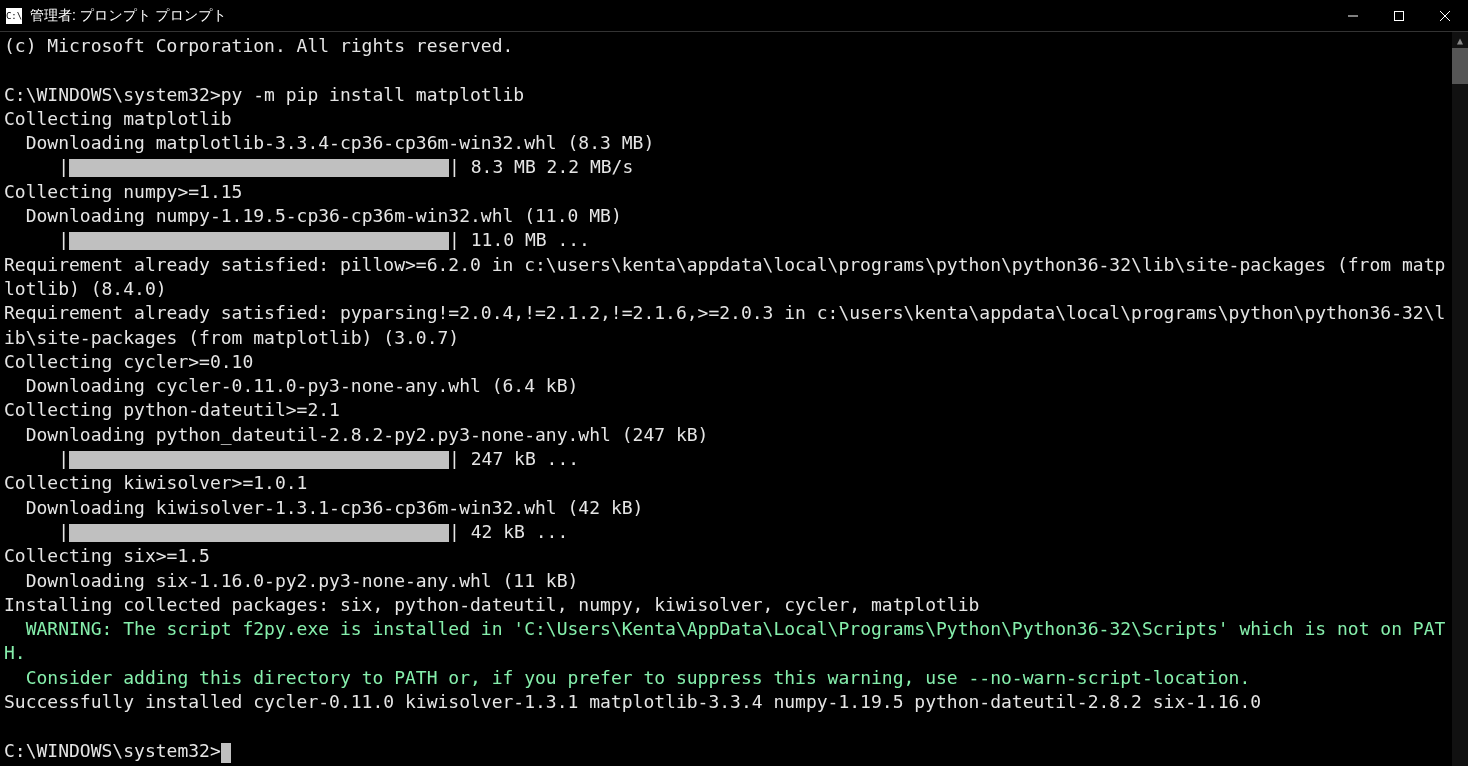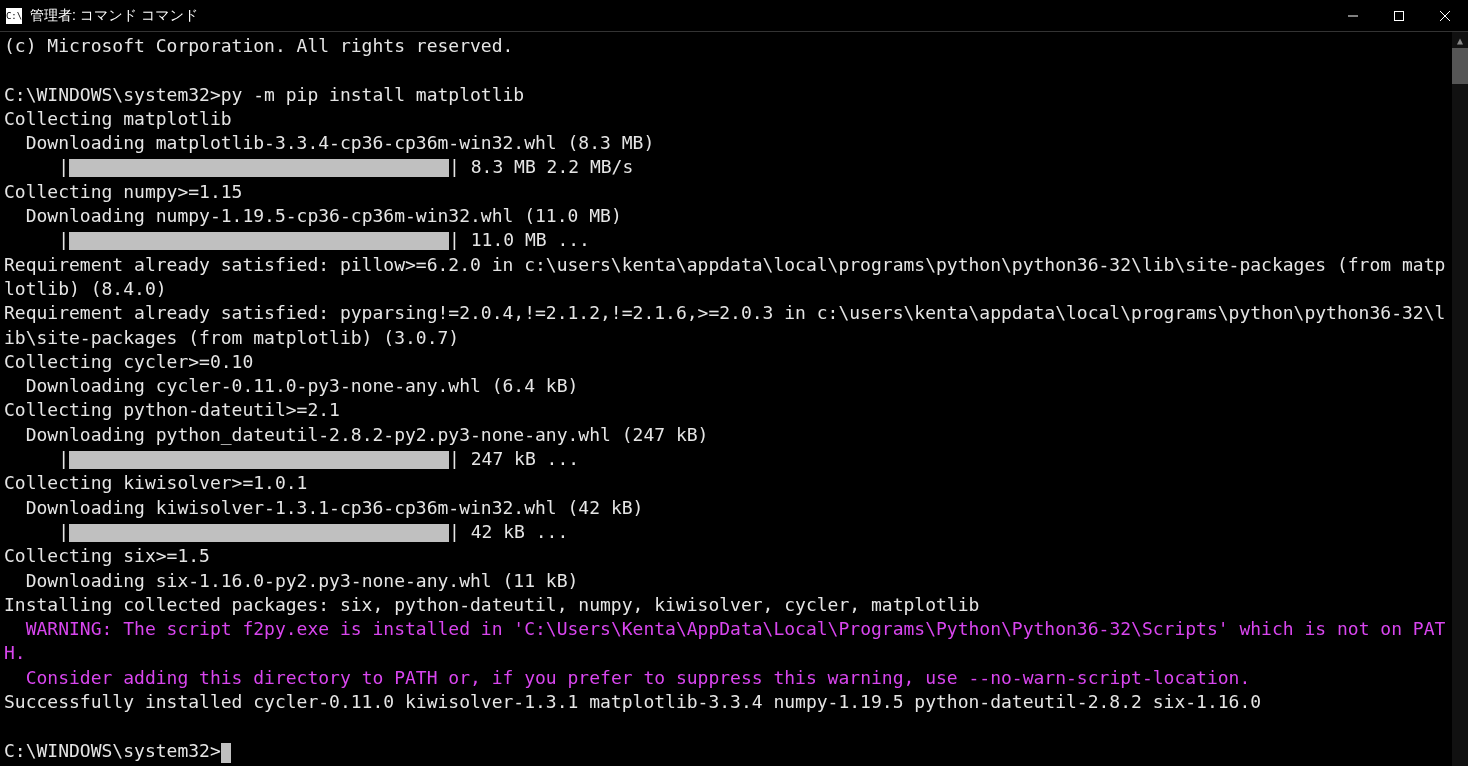--- a/index.html
+++ b/index.html
@@ -83,36 +83,36 @@
     height: 36px;
     background: #555;
   }
   .bar {
     display: inline-block;
     background: #c0c0c0;
     height: 1em;
     vertical-align: text-bottom;
   }
   .w { color: #e5e5e5; }
-  .y { color: #d946ef; }
+  .y { color: #86efac; }
   .cursor {
     display: inline-block;
     width: 10px;
     height: 1.1em;
     background: #c0c0c0;
     vertical-align: text-bottom;
     margin-bottom: -2px;
   }
 </style>
 </head>
 <body>
 
 <div class="titlebar">
   <span class="icon">C:\</span>
-  <span>管理者: コマンド コマンド</span>
+  <span>管理者: プロンプト プロンプト</span>
   <div class="window-controls">
     <div class="ctl">
       <svg viewBox="0 0 10 10">
           <line x1="0" y1="5" x2="10" y2="5" stroke="#fff" stroke-width="1"></line>
         </svg>
     </div>
     <div class="ctl">
       <svg viewBox="0 0 10 10">
           <rect x="0.5" y="0.5" width="9" height="9" fill="none" stroke="#fff" stroke-width="1"></rect>
         </svg>

